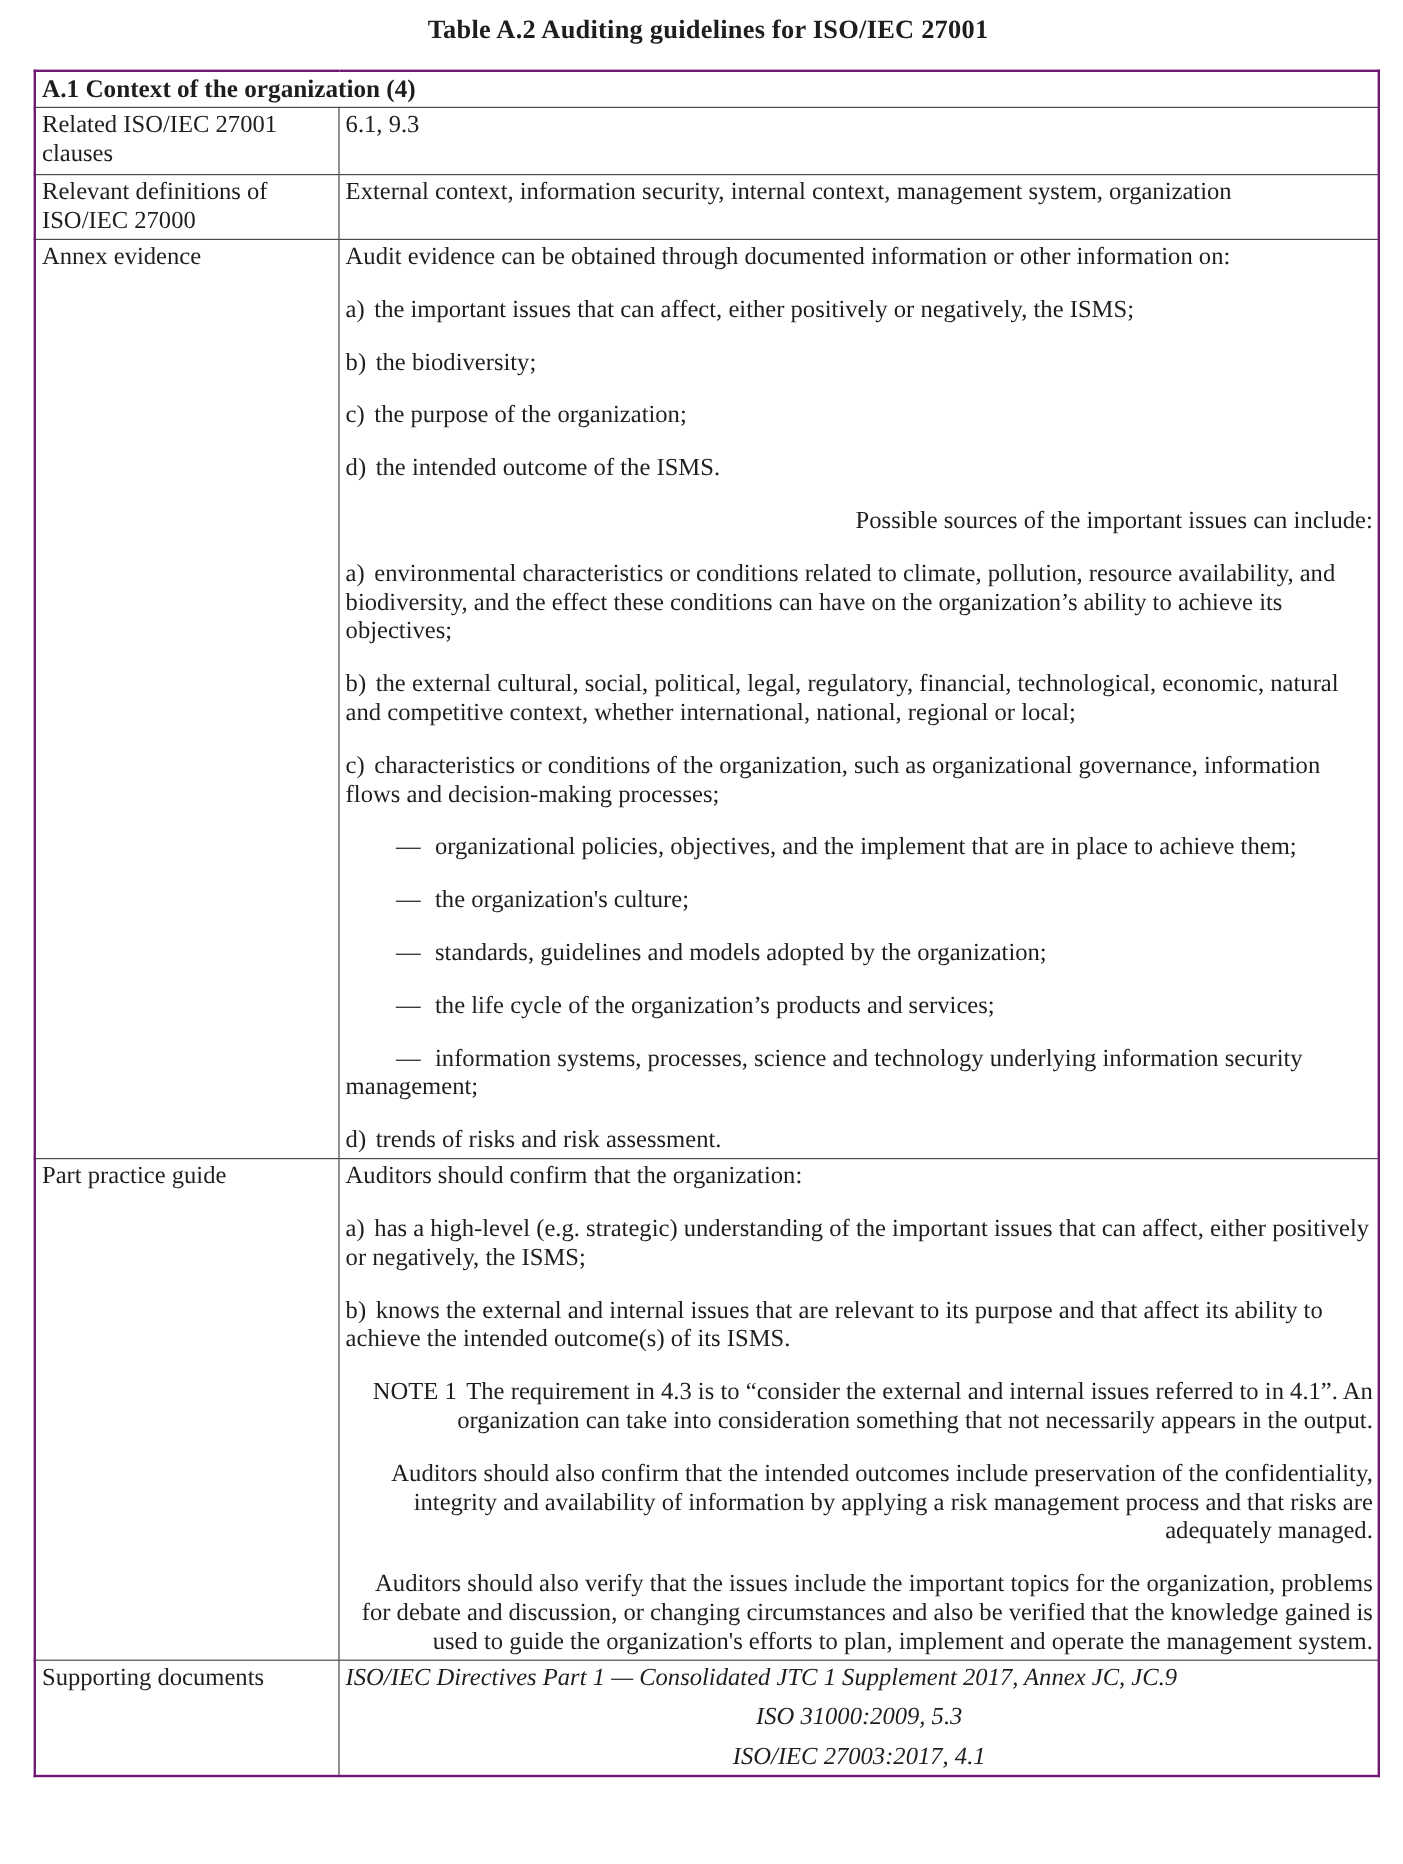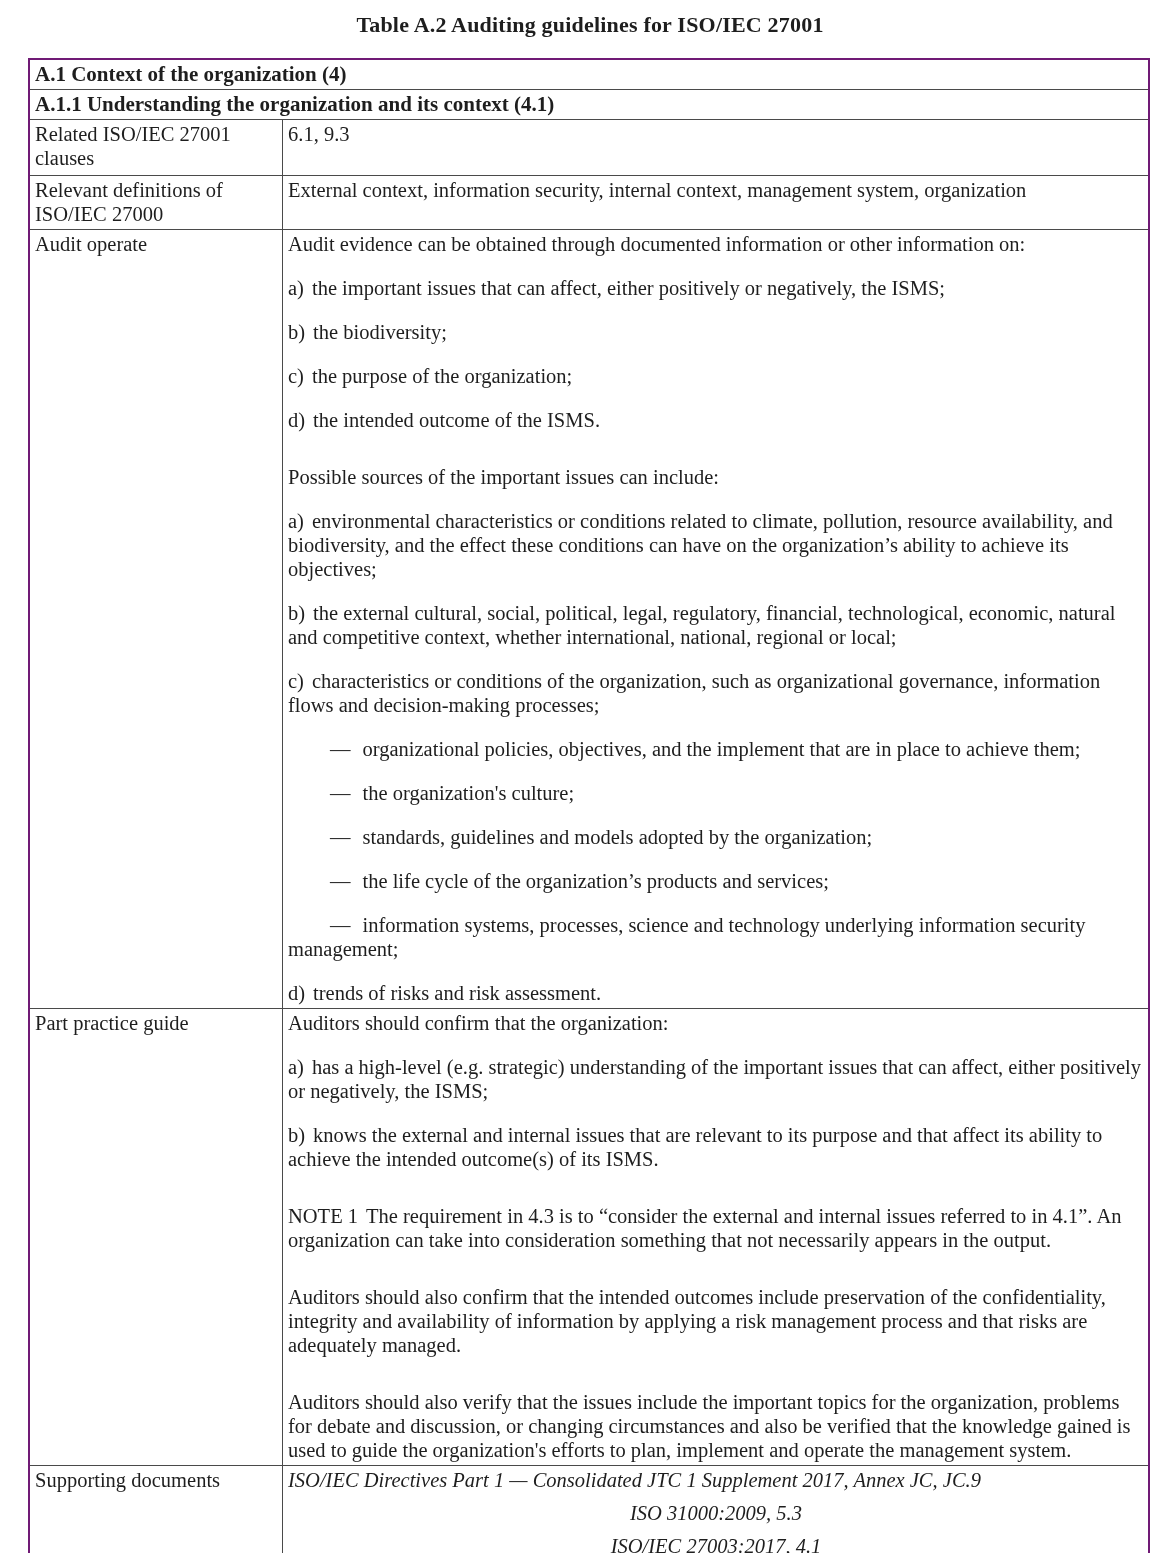--- a/index.html
+++ b/index.html
@@ -23,52 +23,49 @@
     }
     table.main td {
       border: 1.5px solid #4a4a4a;
       vertical-align: top;
       padding: 2px 4px 3px 5px;
     }
     td.hdr { font-weight: bold; font-size: 21px; padding-top: 4px; padding-bottom: 4px; }
     td.lbl { width: 243px; }
     .p { margin: 0; }
     .gap-s { margin-top: 20px; }
-    .gap-l { margin-top: 33px; }
+    .gap-l { margin-top: 20px; text-align: right; }
     .item-tag { display: inline-block; margin-right: 8px; }
     .dash { display: inline-block; padding-left: 42px; margin-right: 12px; }
     .sd { margin: 0; font-style: italic; }
     .sd + .sd { margin-top: 9px; text-align: center; }
   </style>
 </head>
 <body>
 
 <div class="title">Table A.2 Auditing guidelines for ISO/IEC 27001</div>
 
 <table class="main">
   <tbody>
       <tr>
     <td colspan="2" class="hdr">A.1 Context of the organization (4)</td>
   </tr>
-  <tr>
-    <td colspan="2" class="hdr">A.1.1 Understanding the organization and its context (4.1)</td>
-  </tr>
 
   <tr>
     <td class="lbl" style="height:50px">Related ISO/IEC 27001 clauses</td>
     <td>6.1, 9.3</td>
   </tr>
 
   <tr>
     <td class="lbl">Relevant definitions of ISO/IEC 27000</td>
     <td>External context, information security, internal context, management system, organization</td>
   </tr>
 
   <tr>
-    <td class="lbl">Audit operate</td>
+    <td class="lbl">Annex evidence</td>
     <td>
       <p class="p">Audit evidence can be obtained through documented information or other information on:</p>
       <p class="p gap-s"><span class="item-tag">a)</span><span>the important issues that can affect, either positively or negatively, the ISMS;</span></p>
       <p class="p gap-s"><span class="item-tag">b)</span><span>the biodiversity;</span></p>
       <p class="p gap-s"><span class="item-tag">c)</span><span>the purpose of the organization;</span></p>
       <p class="p gap-s"><span class="item-tag">d)</span><span>the intended outcome of the ISMS.</span></p>
 
       <p class="p gap-l">Possible sources of the important issues can include:</p>
       <p class="p gap-s"><span class="item-tag">a)</span><span>environmental characteristics or conditions related to climate, pollution, resource availability, and biodiversity, and the effect these conditions can have on the organization’s ability to achieve its objectives;</span></p>
       <p class="p gap-s"><span class="item-tag">b)</span><span>the external cultural, social, political, legal, regulatory, financial, technological, economic, natural and competitive context, whether international, national, regional or local;</span></p>

